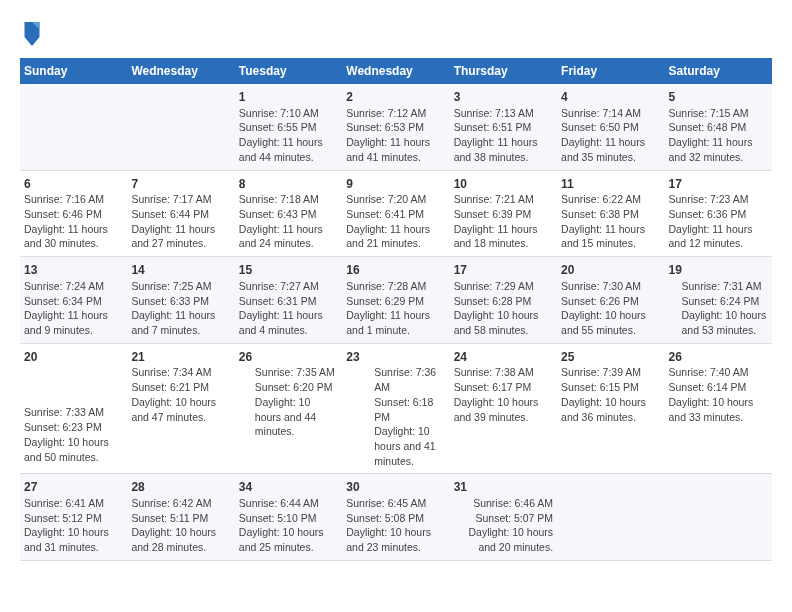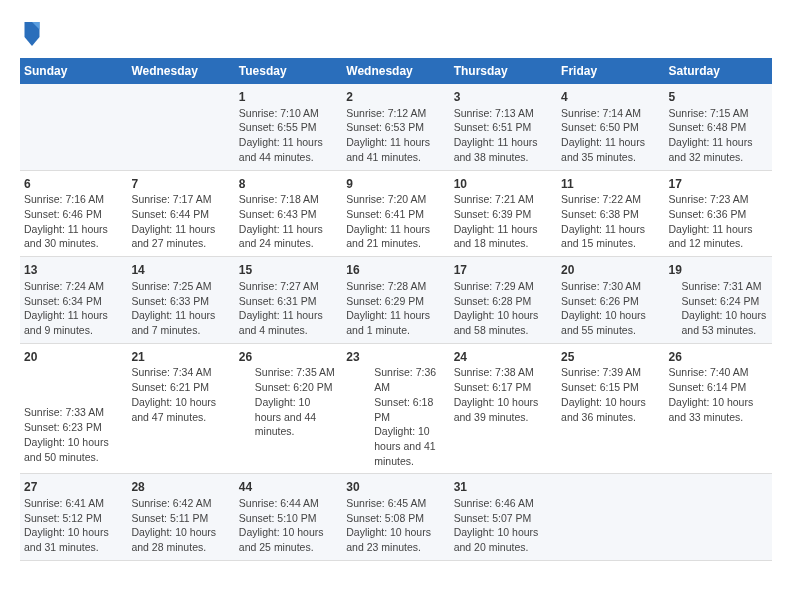--- a/index.html
+++ b/index.html
@@ -181,21 +181,21 @@
 Daylight: 11 hours and 21 minutes.</div>
         </td>
         <td>
           <span class="day-number">10</span>
           <div class="day-info" style="white-space: pre-line;">Sunrise: 7:21 AM
 Sunset: 6:39 PM
 Daylight: 11 hours and 18 minutes.</div>
         </td>
         <td>
           <span class="day-number">11</span>
-          <div class="day-info" style="white-space: pre-line;">Sunrise: 7:22 AM
+          <div class="day-info" style="white-space: pre-line;">Sunrise: 6:22 AM
 Sunset: 6:38 PM
 Daylight: 11 hours and 15 minutes.</div>
         </td>
         <td>
           <span class="day-number">17</span>
           <div class="day-info" style="white-space: pre-line;">Sunrise: 7:23 AM
 Sunset: 6:36 PM
 Daylight: 11 hours and 12 minutes.</div>
         </td>
       </tr>
@@ -294,34 +294,34 @@
 Sunset: 5:12 PM
 Daylight: 10 hours and 31 minutes.</div>
         </td>
         <td>
           <span class="day-number">28</span>
           <div class="day-info" style="white-space: pre-line;">Sunrise: 6:42 AM
 Sunset: 5:11 PM
 Daylight: 10 hours and 28 minutes.</div>
         </td>
         <td>
-          <span class="day-number">44</span>
+          <span class="day-number">34</span>
           <div class="day-info" style="white-space: pre-line;">Sunrise: 6:44 AM
 Sunset: 5:10 PM
 Daylight: 10 hours and 25 minutes.</div>
         </td>
         <td>
           <span class="day-number">30</span>
           <div class="day-info" style="white-space: pre-line;">Sunrise: 6:45 AM
 Sunset: 5:08 PM
 Daylight: 10 hours and 23 minutes.</div>
         </td>
         <td>
           <span class="day-number">31</span>
-          <div class="day-info" style="white-space: pre-line;">Sunrise: 6:46 AM
+          <div class="day-info" style="white-space: pre-line; text-align: right;">Sunrise: 6:46 AM
 Sunset: 5:07 PM
 Daylight: 10 hours and 20 minutes.</div>
         </td>
         <td></td>
         <td></td>
       </tr>
     </tbody>
 </table>
 
 </body></html>

